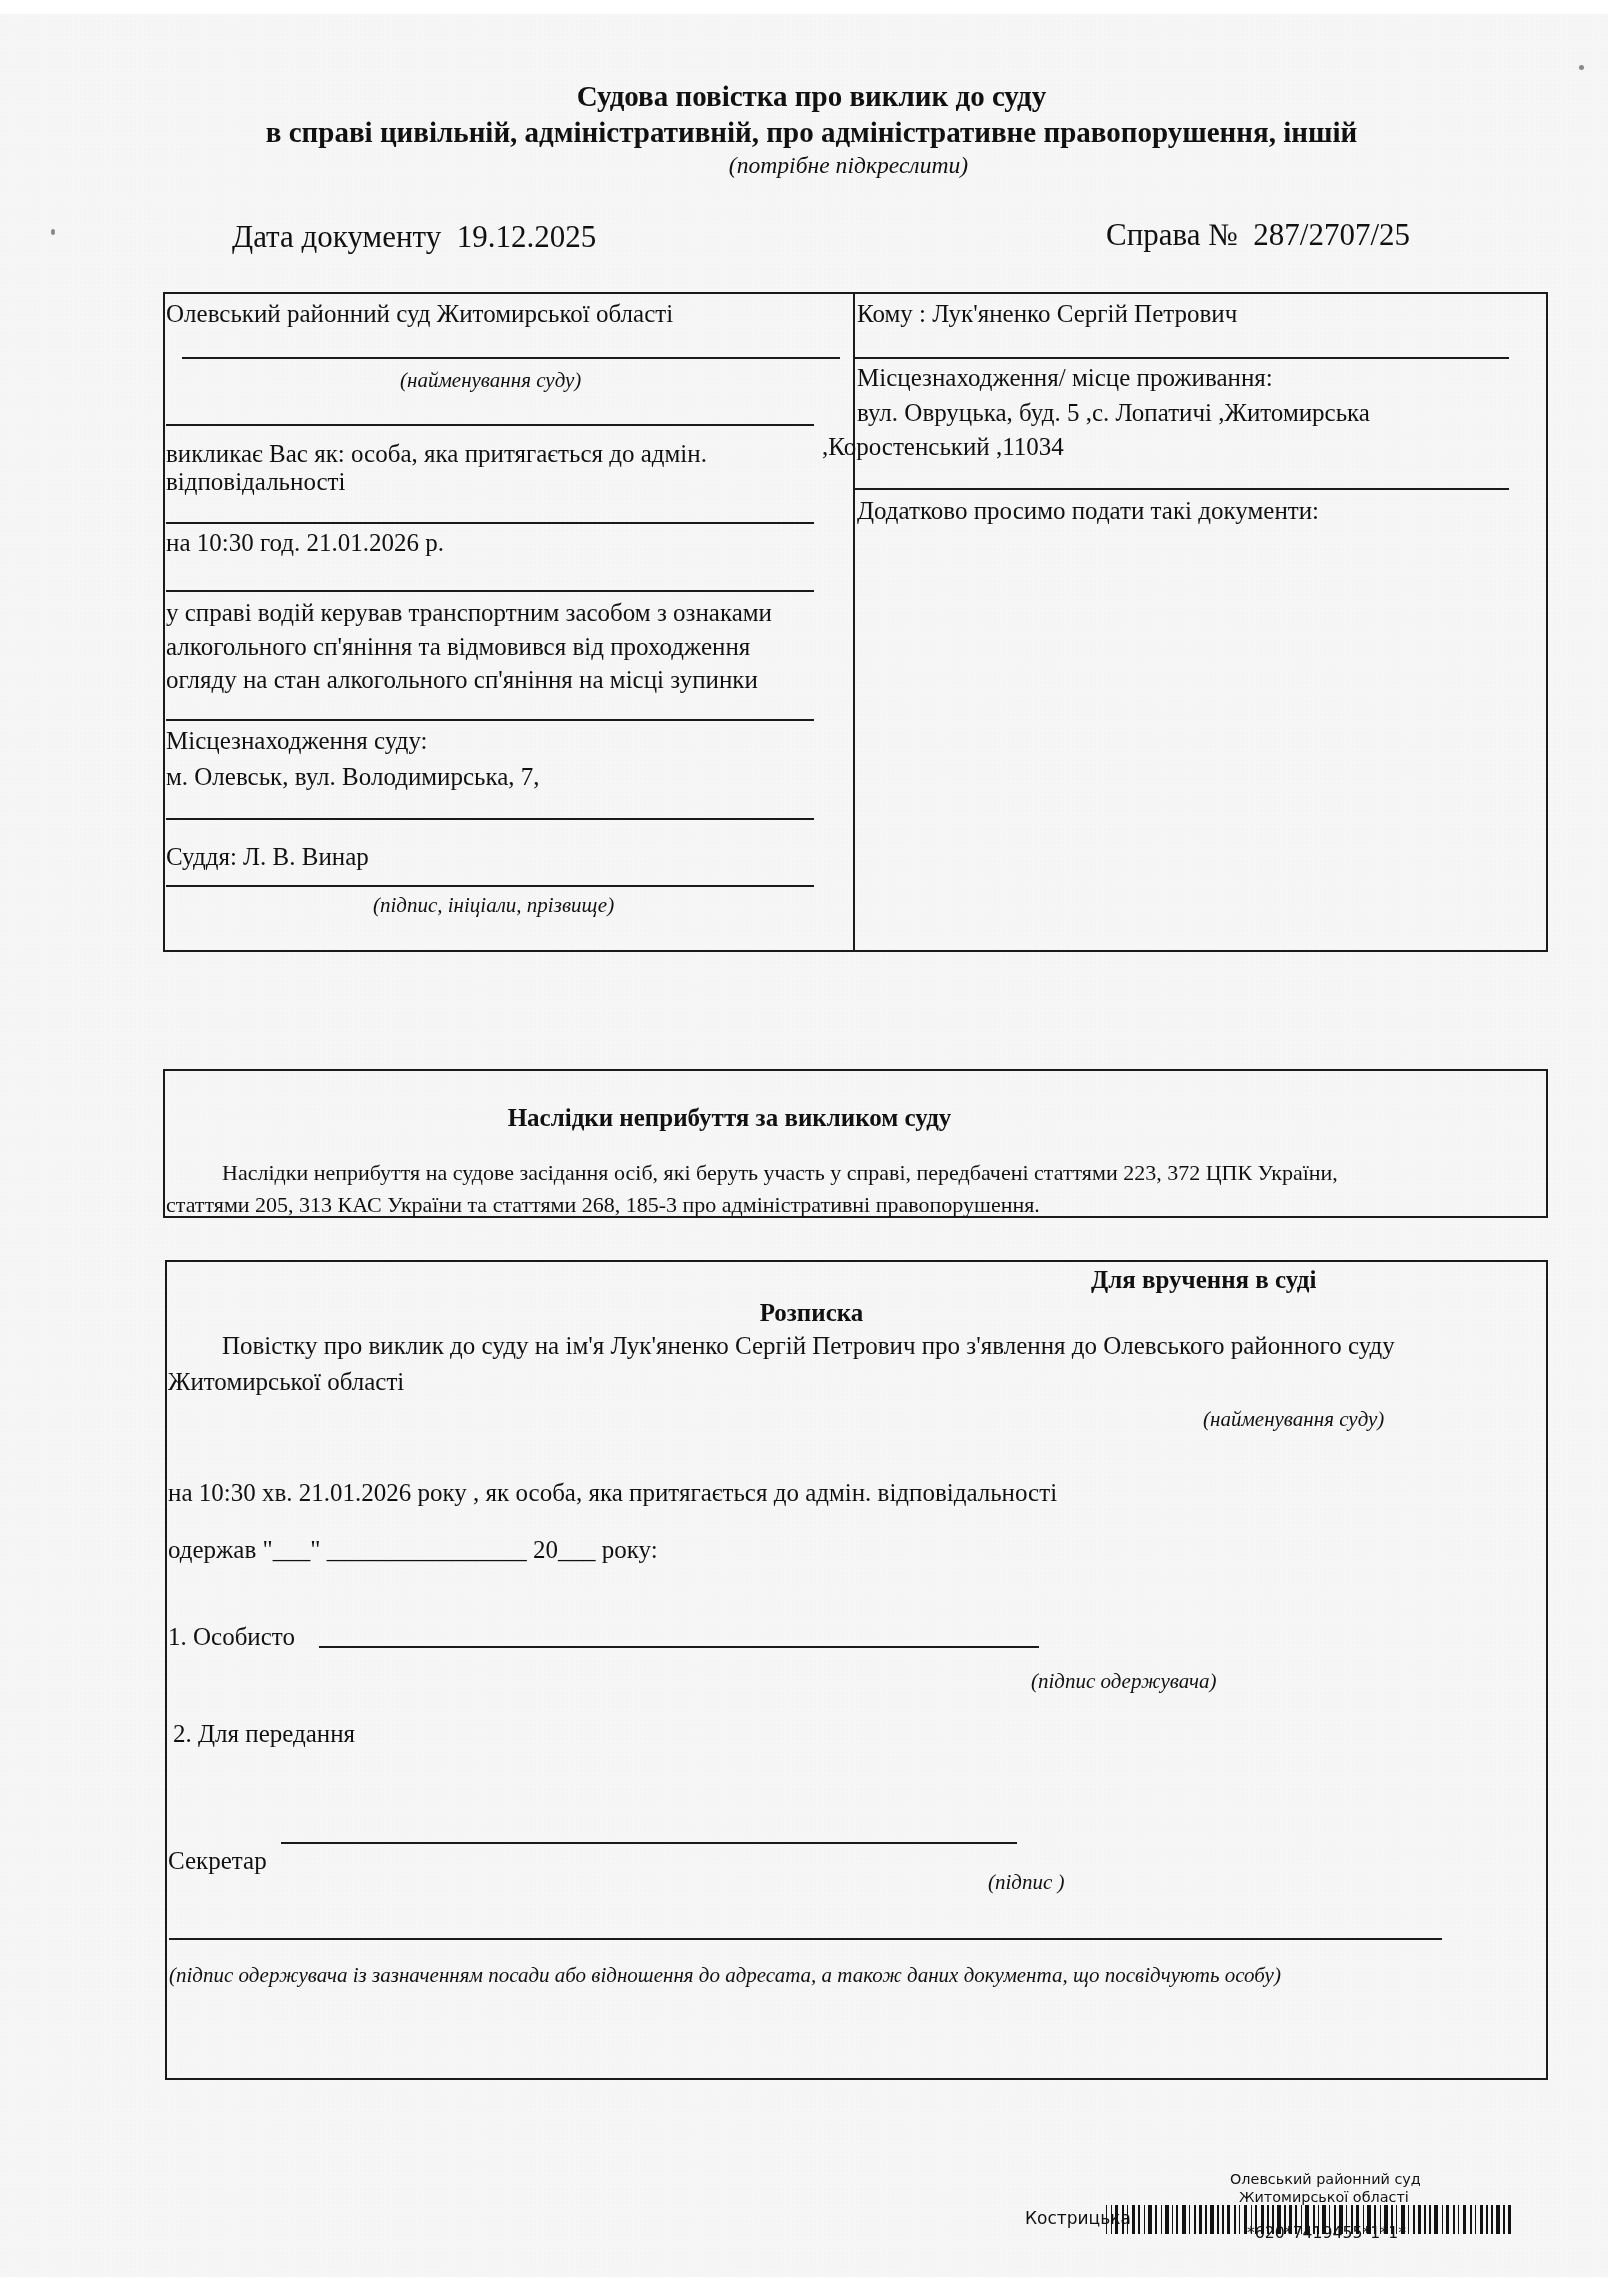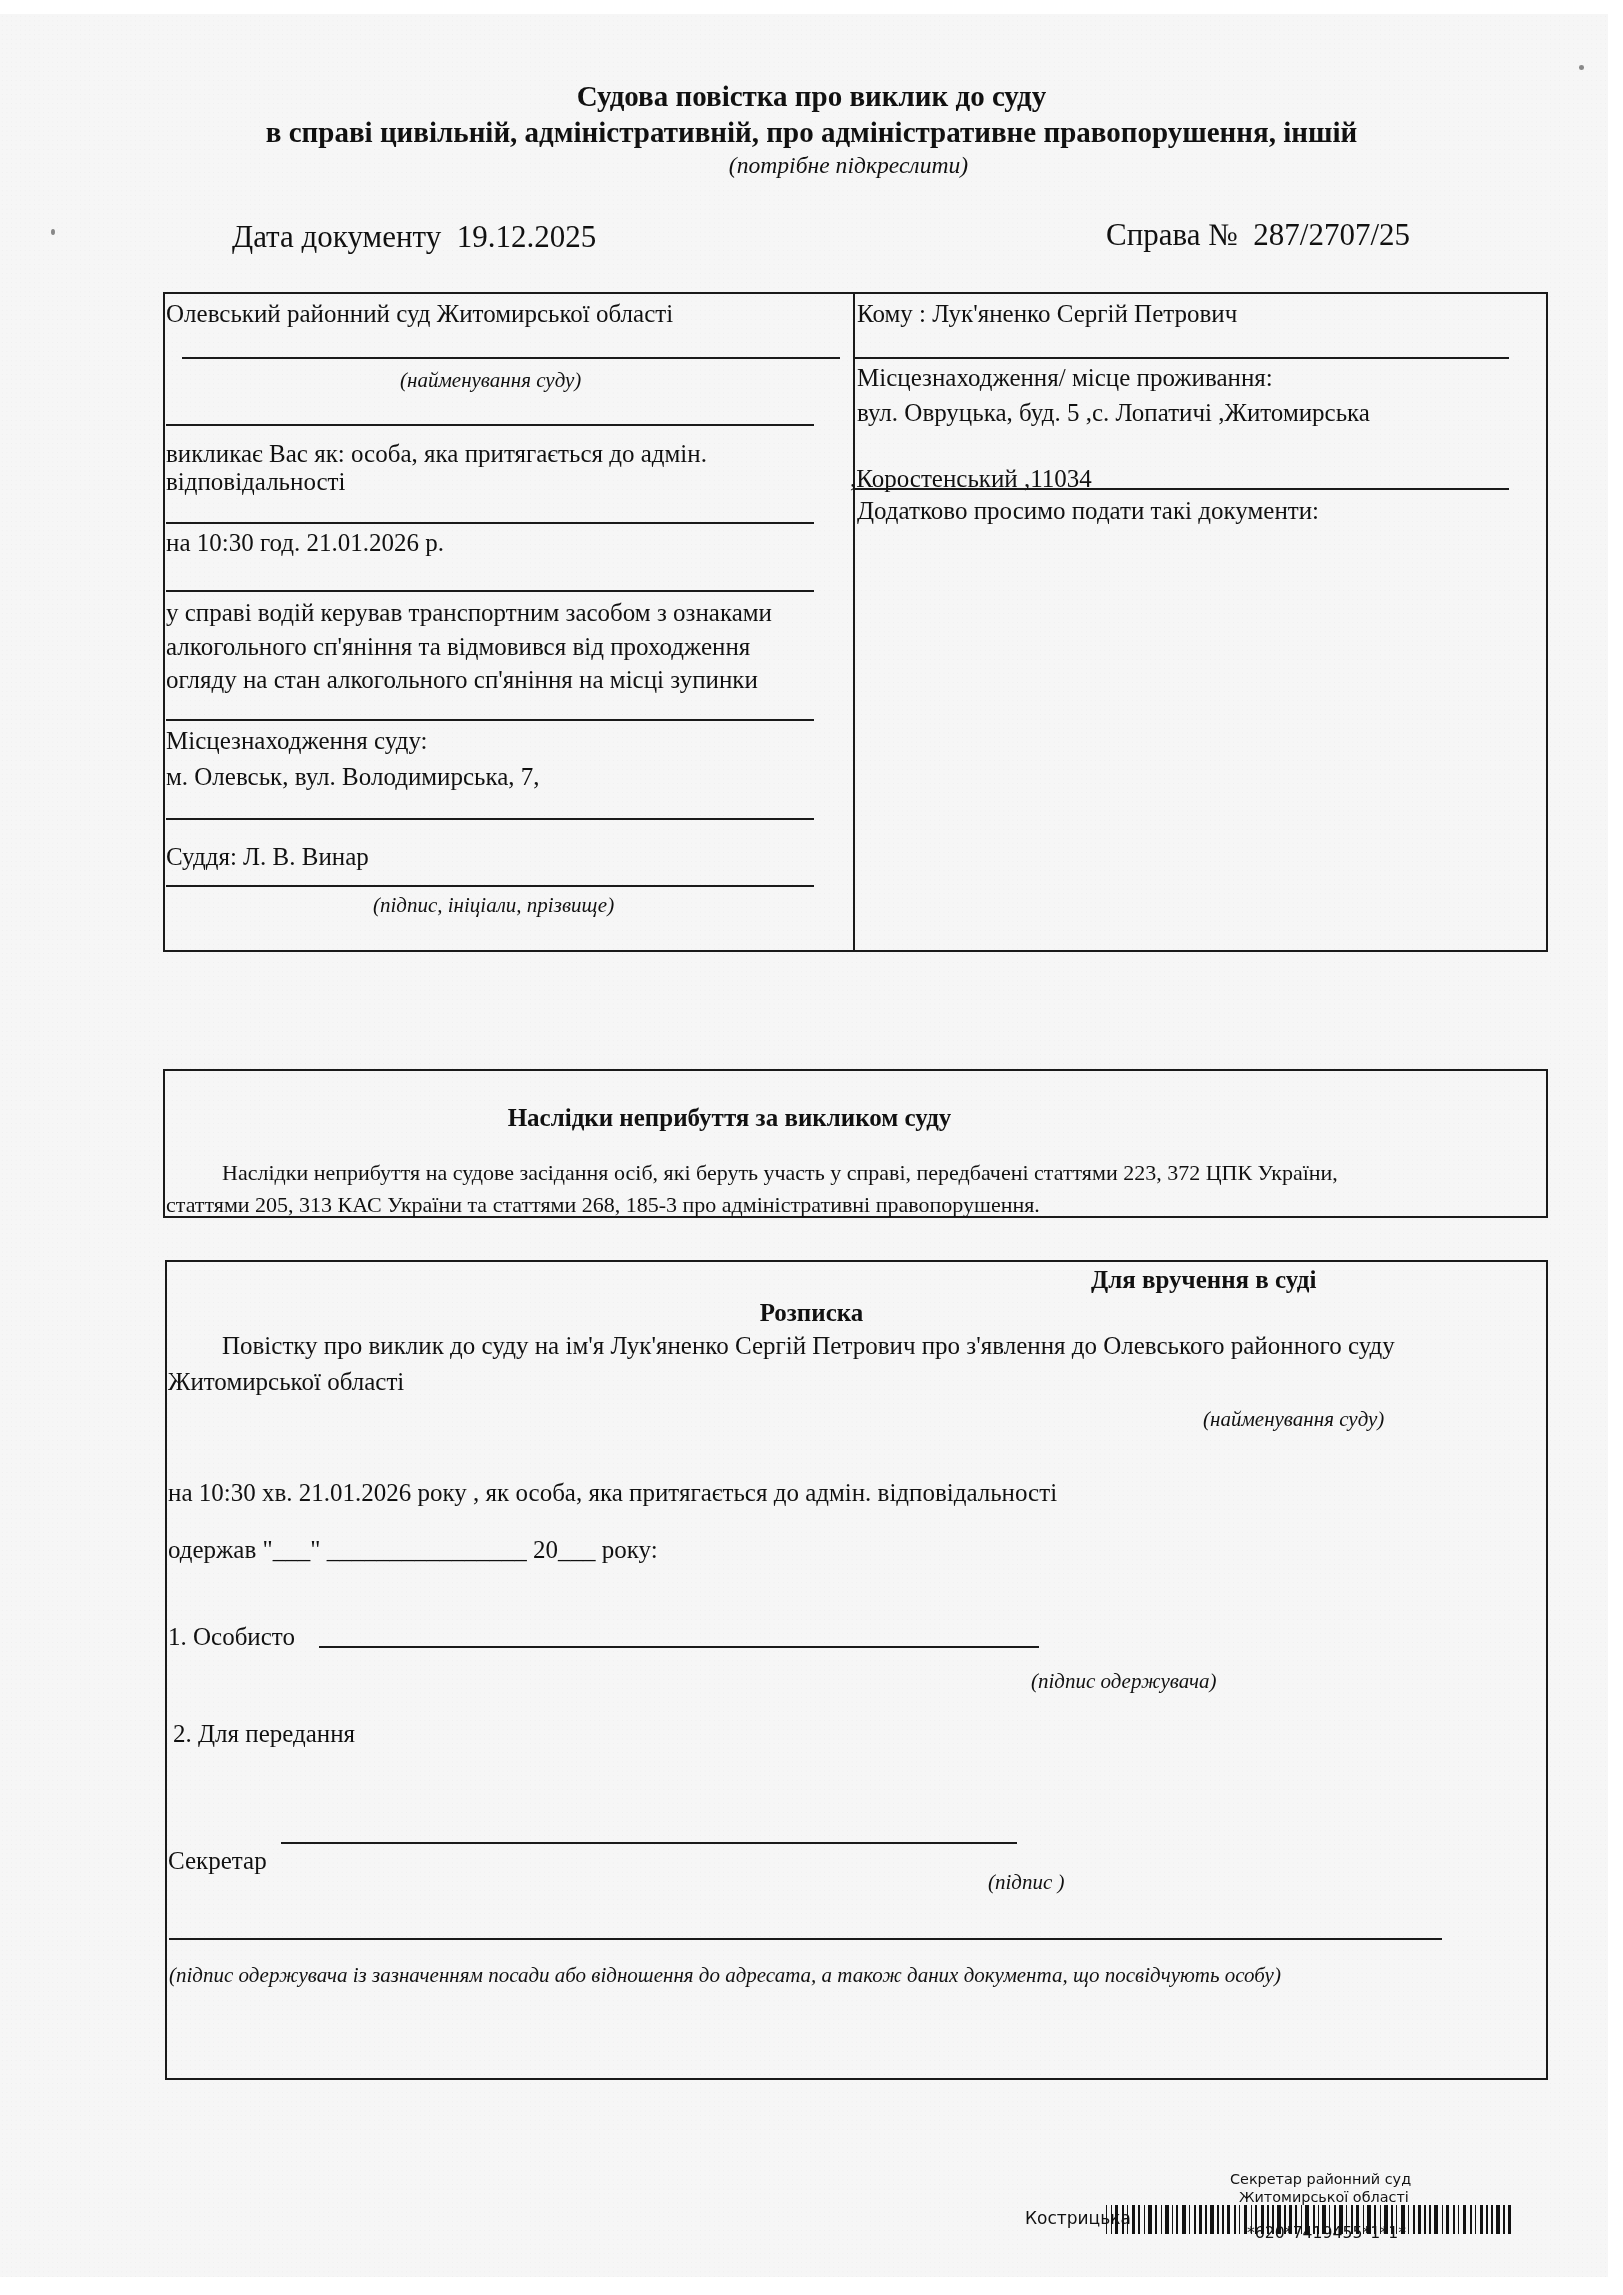--- a/index.html
+++ b/index.html
@@ -60,21 +60,21 @@
 <div class="abs cell-text" style="left:166px;top:759px;">м. Олевськ, вул. Володимирська, 7,</div>
 <div class="hline" style="left:166px;top:818px;width:648px;"></div>
 <div class="abs cell-text" style="left:166px;top:822px;margin-top:17px;">Суддя: Л. В. Винар</div>
 <div class="hline" style="left:166px;top:885px;width:648px;"></div>
 <div class="abs cap" style="left:373px;top:893px;">(підпис, ініціали, прізвище)</div>
 
 <div class="abs cell-text" style="left:857px;top:296px;">Кому : Лук'яненко Сергій Петрович</div>
 <div class="hline" style="left:855px;top:357px;width:654px;"></div>
 <div class="abs cell-text" style="left:857px;top:360px;">Місцезнаходження/ місце проживання:</div>
 <div class="abs cell-text" style="left:857px;top:395px;">вул. Овруцька, буд. 5  ,с. Лопатичі  ,Житомирська</div>
-<div class="abs cell-text" style="left:850px;top:429px;margin-top:32px;">,Коростенський ,11034</div>
+<div class="abs cell-text" style="left:822px;top:429px;">,Коростенський ,11034</div>
 <div class="hline" style="left:855px;top:488px;width:654px;"></div>
 <div class="abs cell-text" style="left:857px;top:493px;">Додатково просимо подати такі документи:</div>
 
 <div class="box" style="left:163px;top:1069px;width:1385px;height:149px;"></div>
 <div class="abs bold" style="left:0;width:1459px;text-align:center;top:1104px;font-size:25px;">Наслідки неприбуття за викликом суду</div>
 <div class="abs" style="left:222px;top:1160px;font-size:22px;">Наслідки неприбуття на судове засідання осіб, які беруть участь у справі, передбачені статтями 223, 372 ЦПК України,</div>
 <div class="abs" style="left:166px;top:1192px;font-size:22px;">статтями 205, 313 КАС України та статтями 268, 185-3 про адміністративні правопорушення.</div>
 
 <div class="box" style="left:165px;top:1260px;width:1383px;height:820px;"></div>
 <div class="abs bold" style="left:1091px;top:1266px;font-size:25px;">Для вручення в суді</div>
@@ -91,21 +91,21 @@
 
 <div class="abs" style="left:173px;top:1720px;font-size:25px;">2. Для передання</div>
 
 <div class="abs" style="left:168px;top:1819px;font-size:25px;margin-top:28px;">Секретар</div>
 <div class="hline" style="left:281px;top:1842px;width:736px;"></div>
 <div class="abs cap" style="left:988px;top:1870px;">(підпис )</div>
 
 <div class="hline" style="left:169px;top:1938px;width:1273px;"></div>
 <div class="abs cap" style="left:169px;top:1963px;">(підпис одержувача із зазначенням посади або відношення до адресата, а також даних документа, що посвідчують особу)</div>
 
-<div class="abs sans" style="left:1230px;top:2171px;font-size:14.4px;">Секретар районний суд</div>
+<div class="abs sans" style="left:1230px;top:2171px;font-size:14.4px;">Олевський районний суд</div>
 <div class="abs sans" style="left:1239px;top:2189px;font-size:14.4px;">Житомирської області</div>
 <div class="abs sans" style="left:1008px;top:2208px;font-size:17px;margin-left:17px;">Кострицька</div>
 <div class="barcode" id="barcode" style="left:1106px;top:2205px;">
     <span style="width: 1.3px;"></span>
     <span style="width: 1.3px;"></span>
     <span style="width: 3.3px;"></span>
     <span style="width: 2px;"></span>
     <span style="width: 1.3px;"></span>
     <span style="width: 3.3px;"></span>
     <span style="width: 2px;"></span>

